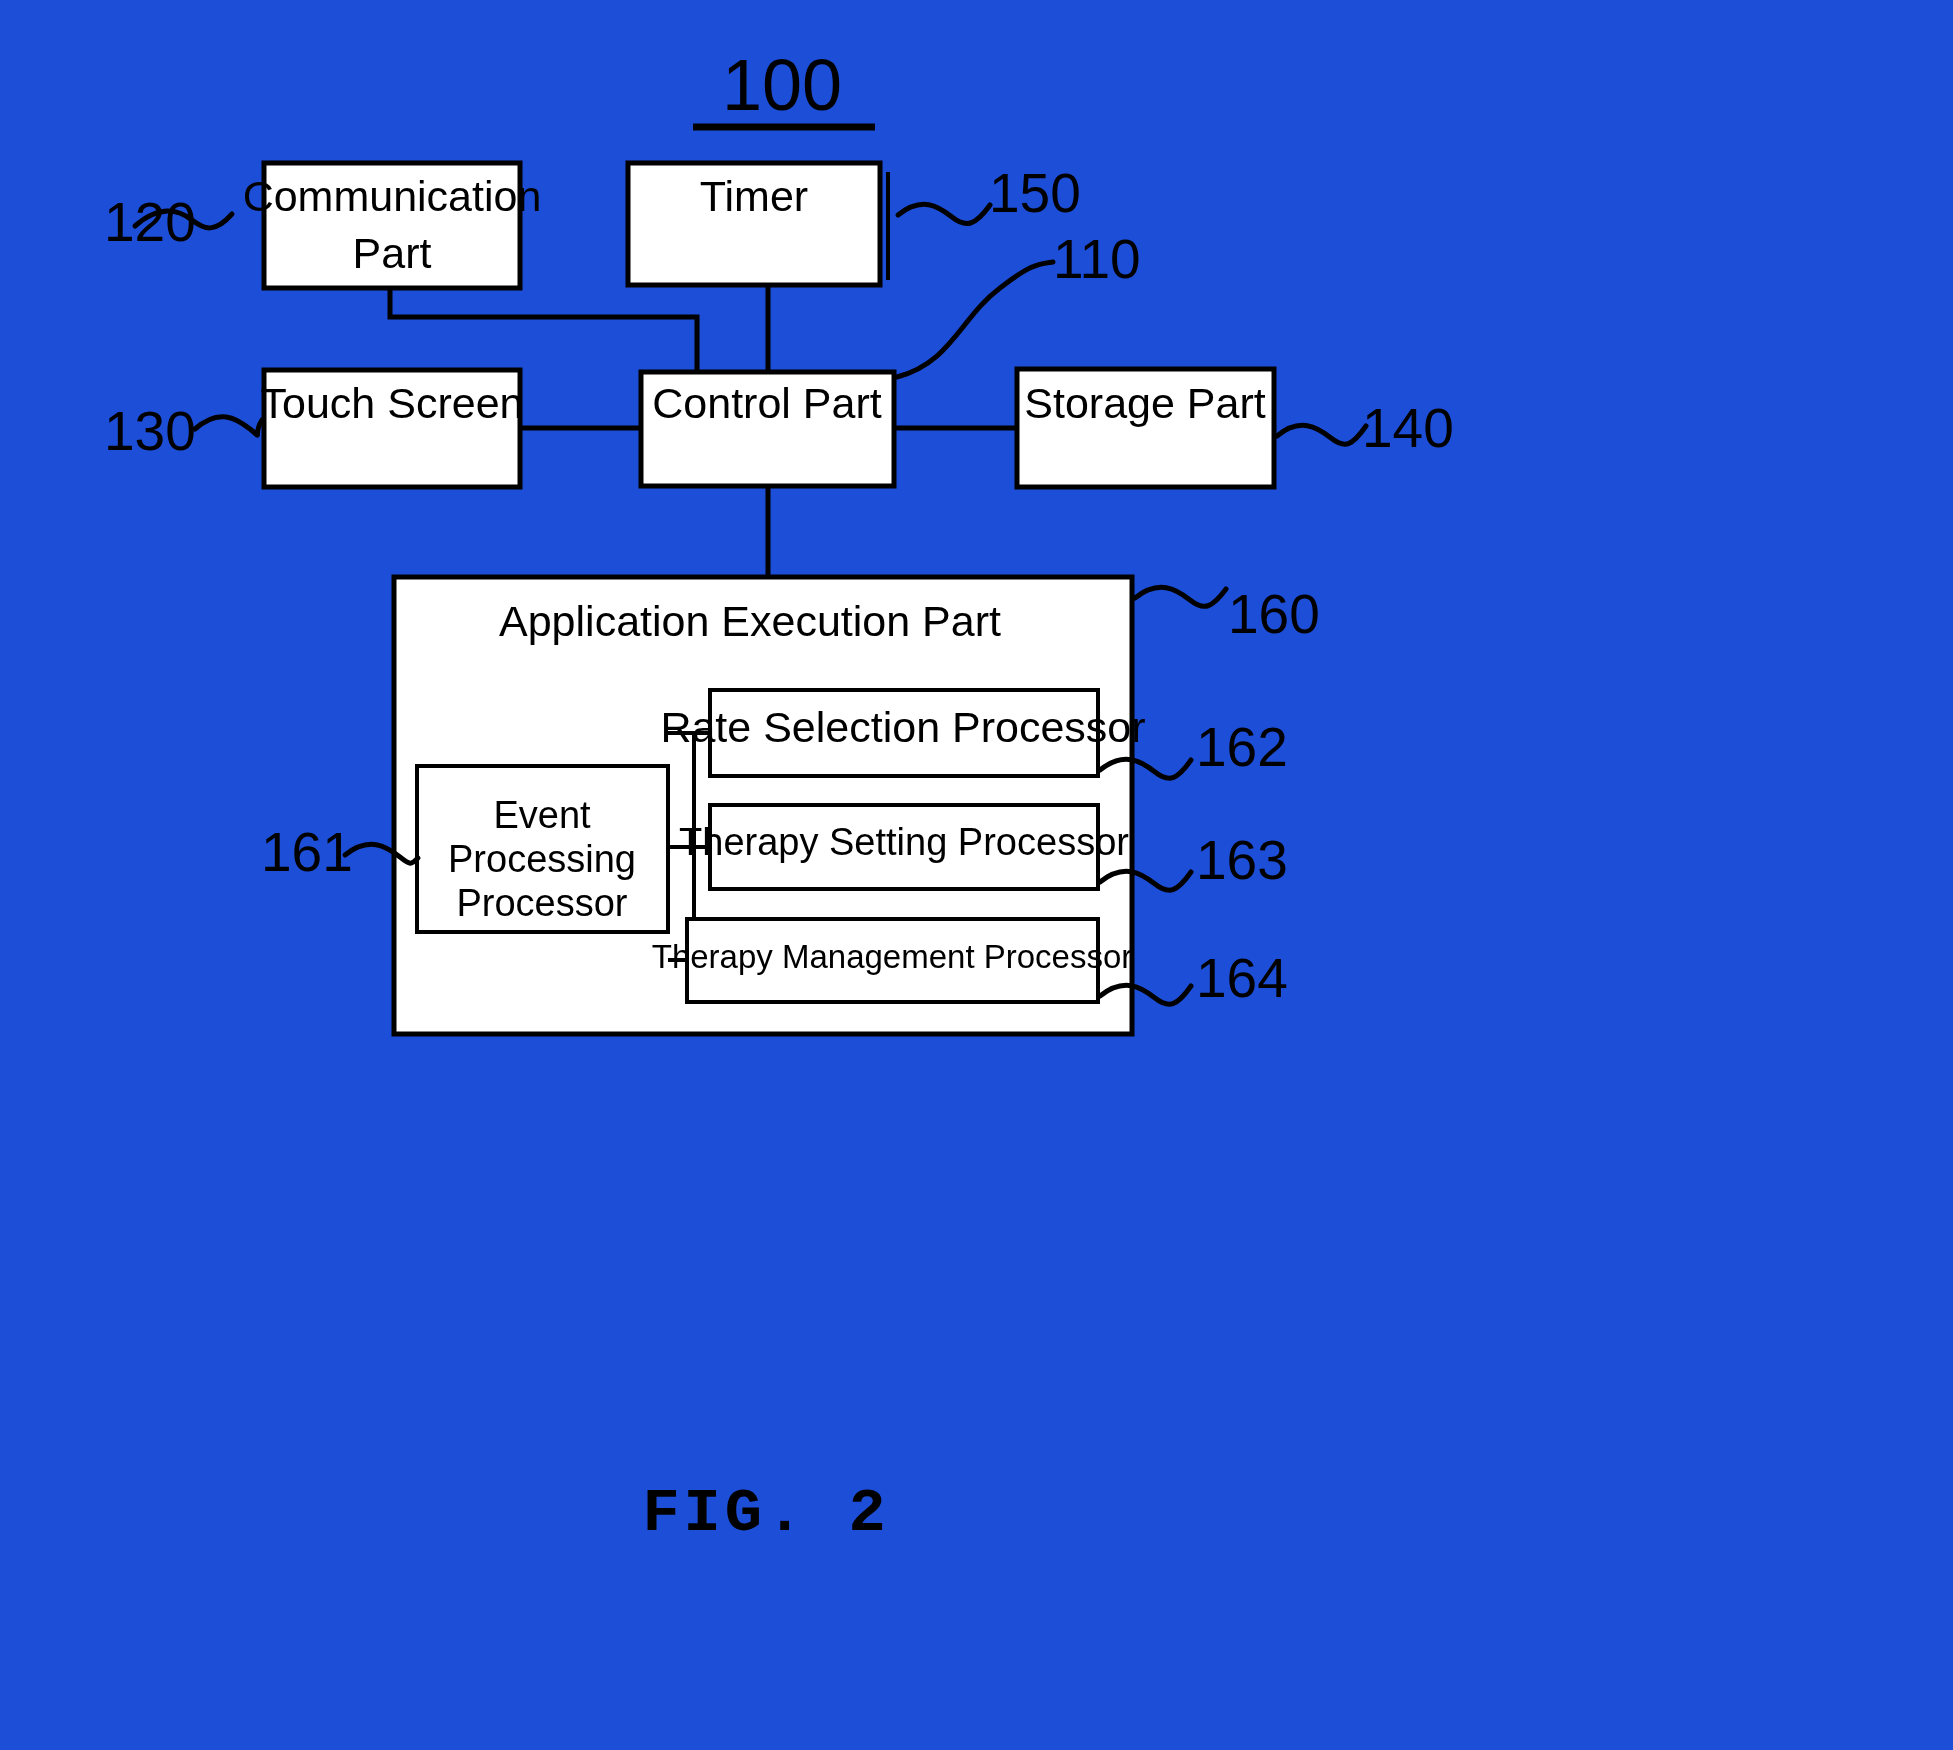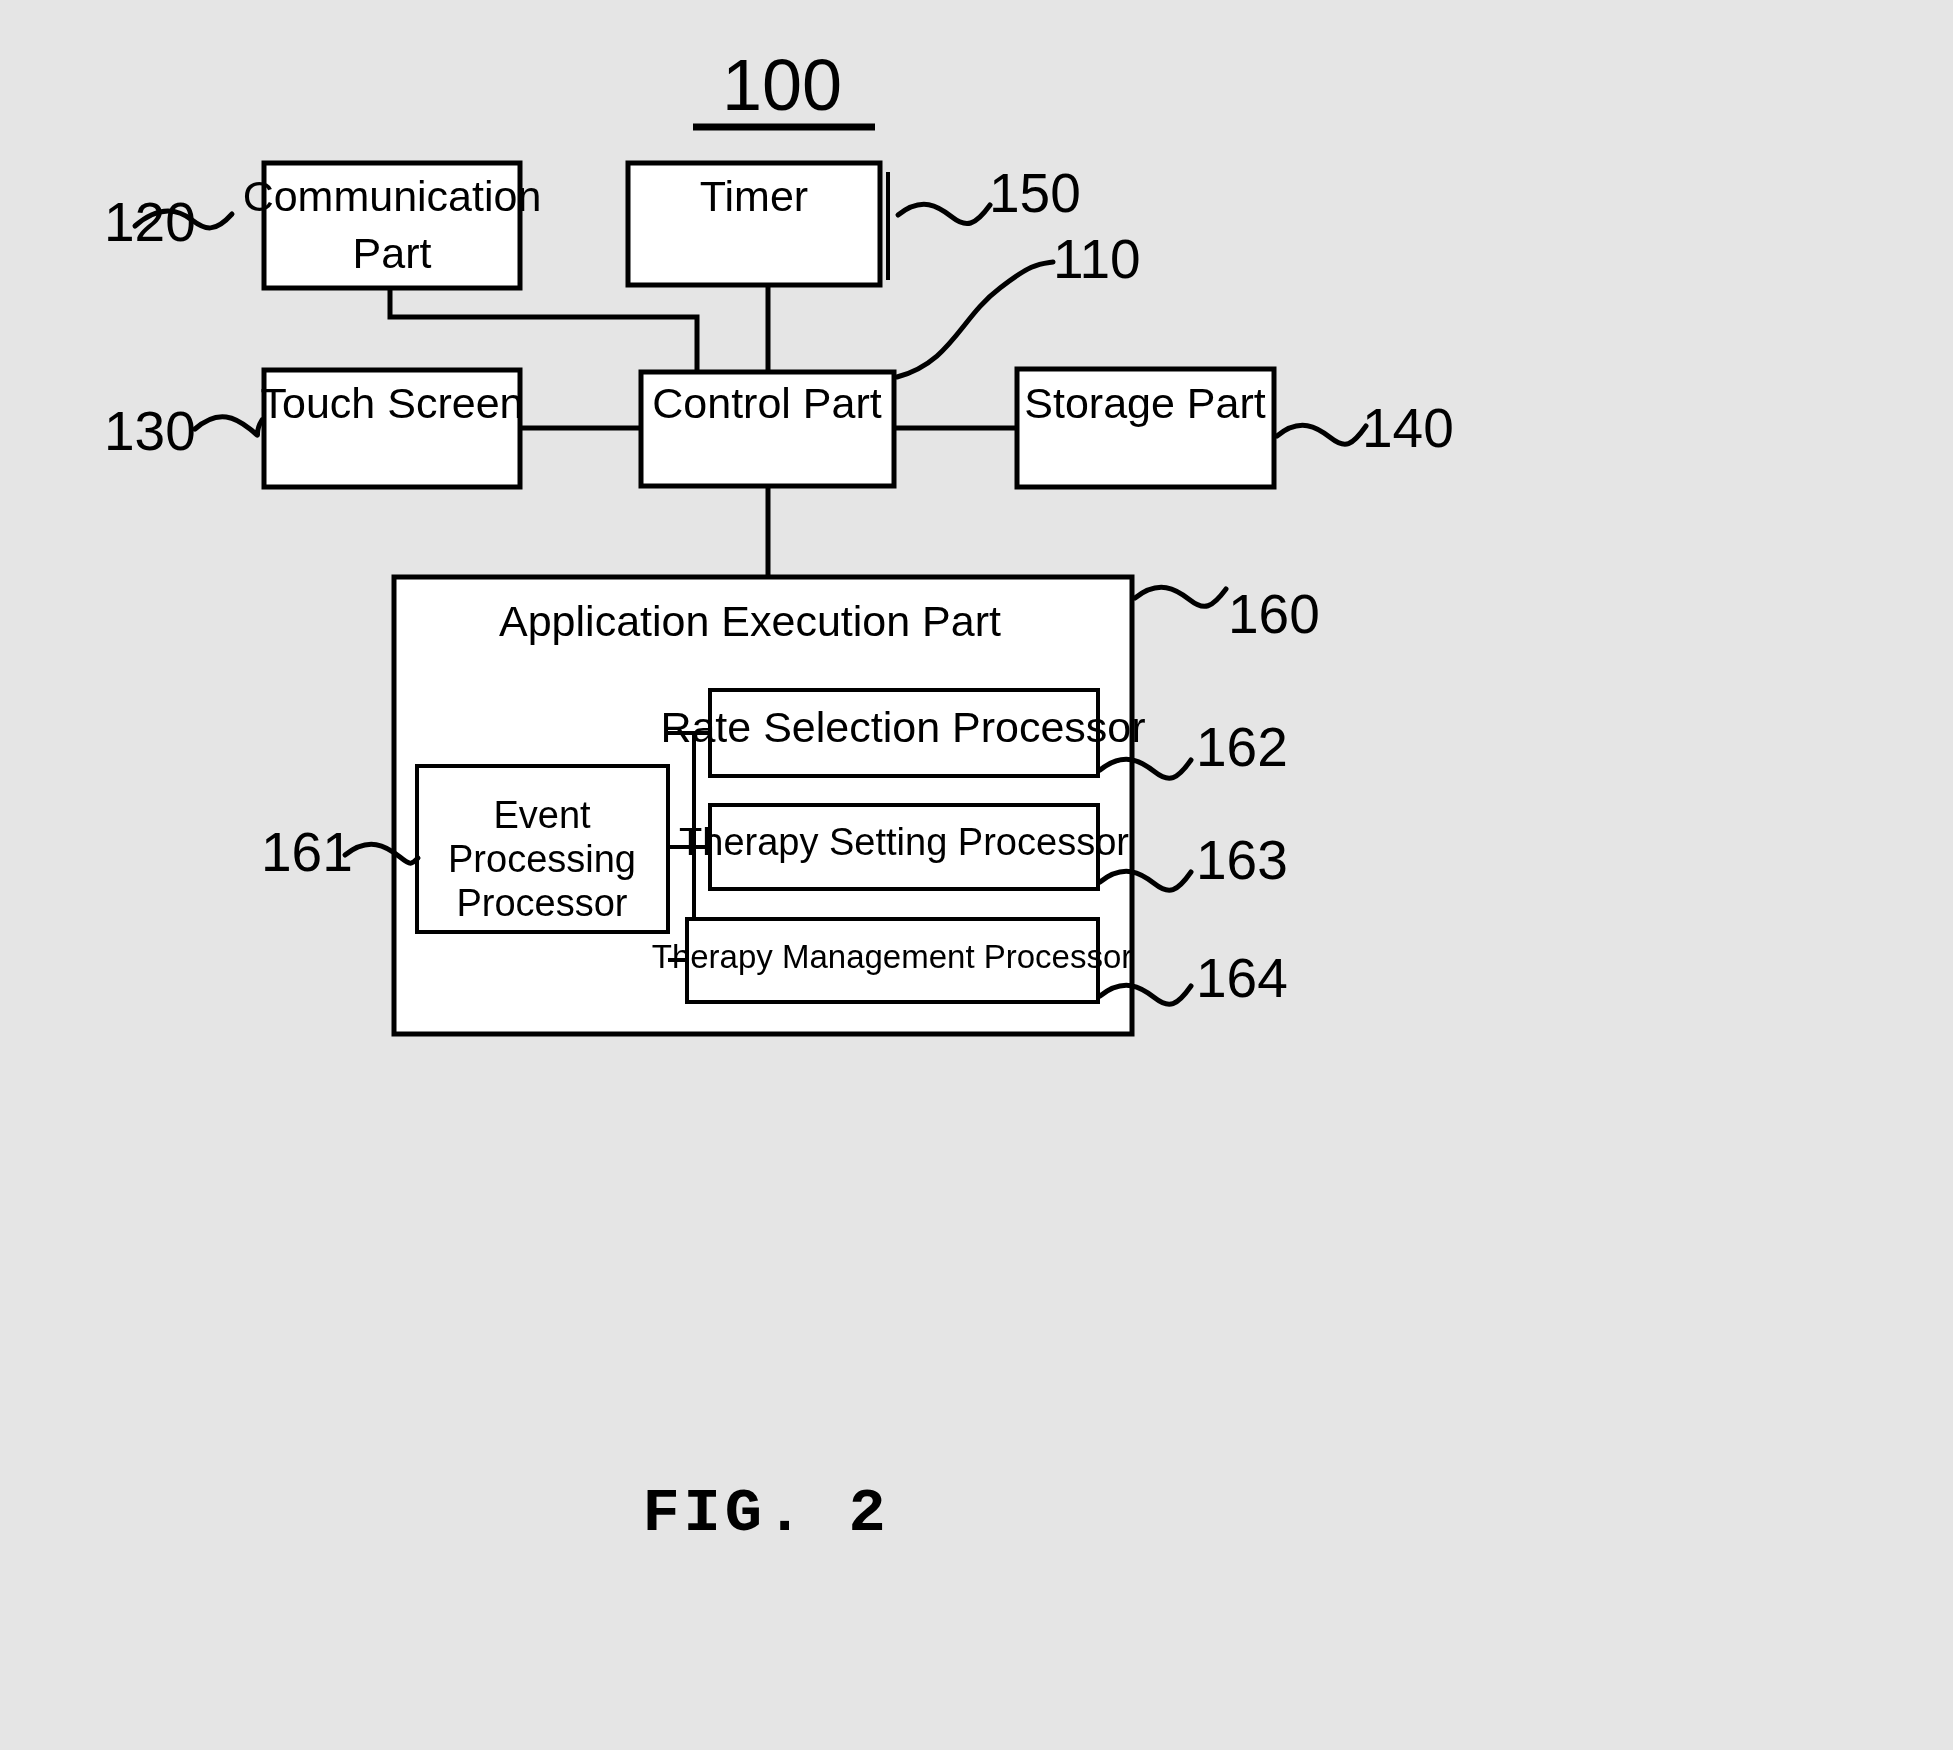--- a/index.html
+++ b/index.html
@@ -10,21 +10,21 @@
   body {
     width: 1953px;
     height: 1750px;
     font-family: "DejaVu Sans", sans-serif;
     overflow: hidden;
   }
   #figure-root {
     position: relative;
     width: 1953px;
     height: 1750px;
-    background: #e5e5e5;
+    background: #1d4ed8;
   }
   svg.diagram {
     position: absolute;
     top: 0;
     left: 0;
     width: 1953px;
     height: 1750px;
   }
   .box-rect {
     fill: #ffffff;

